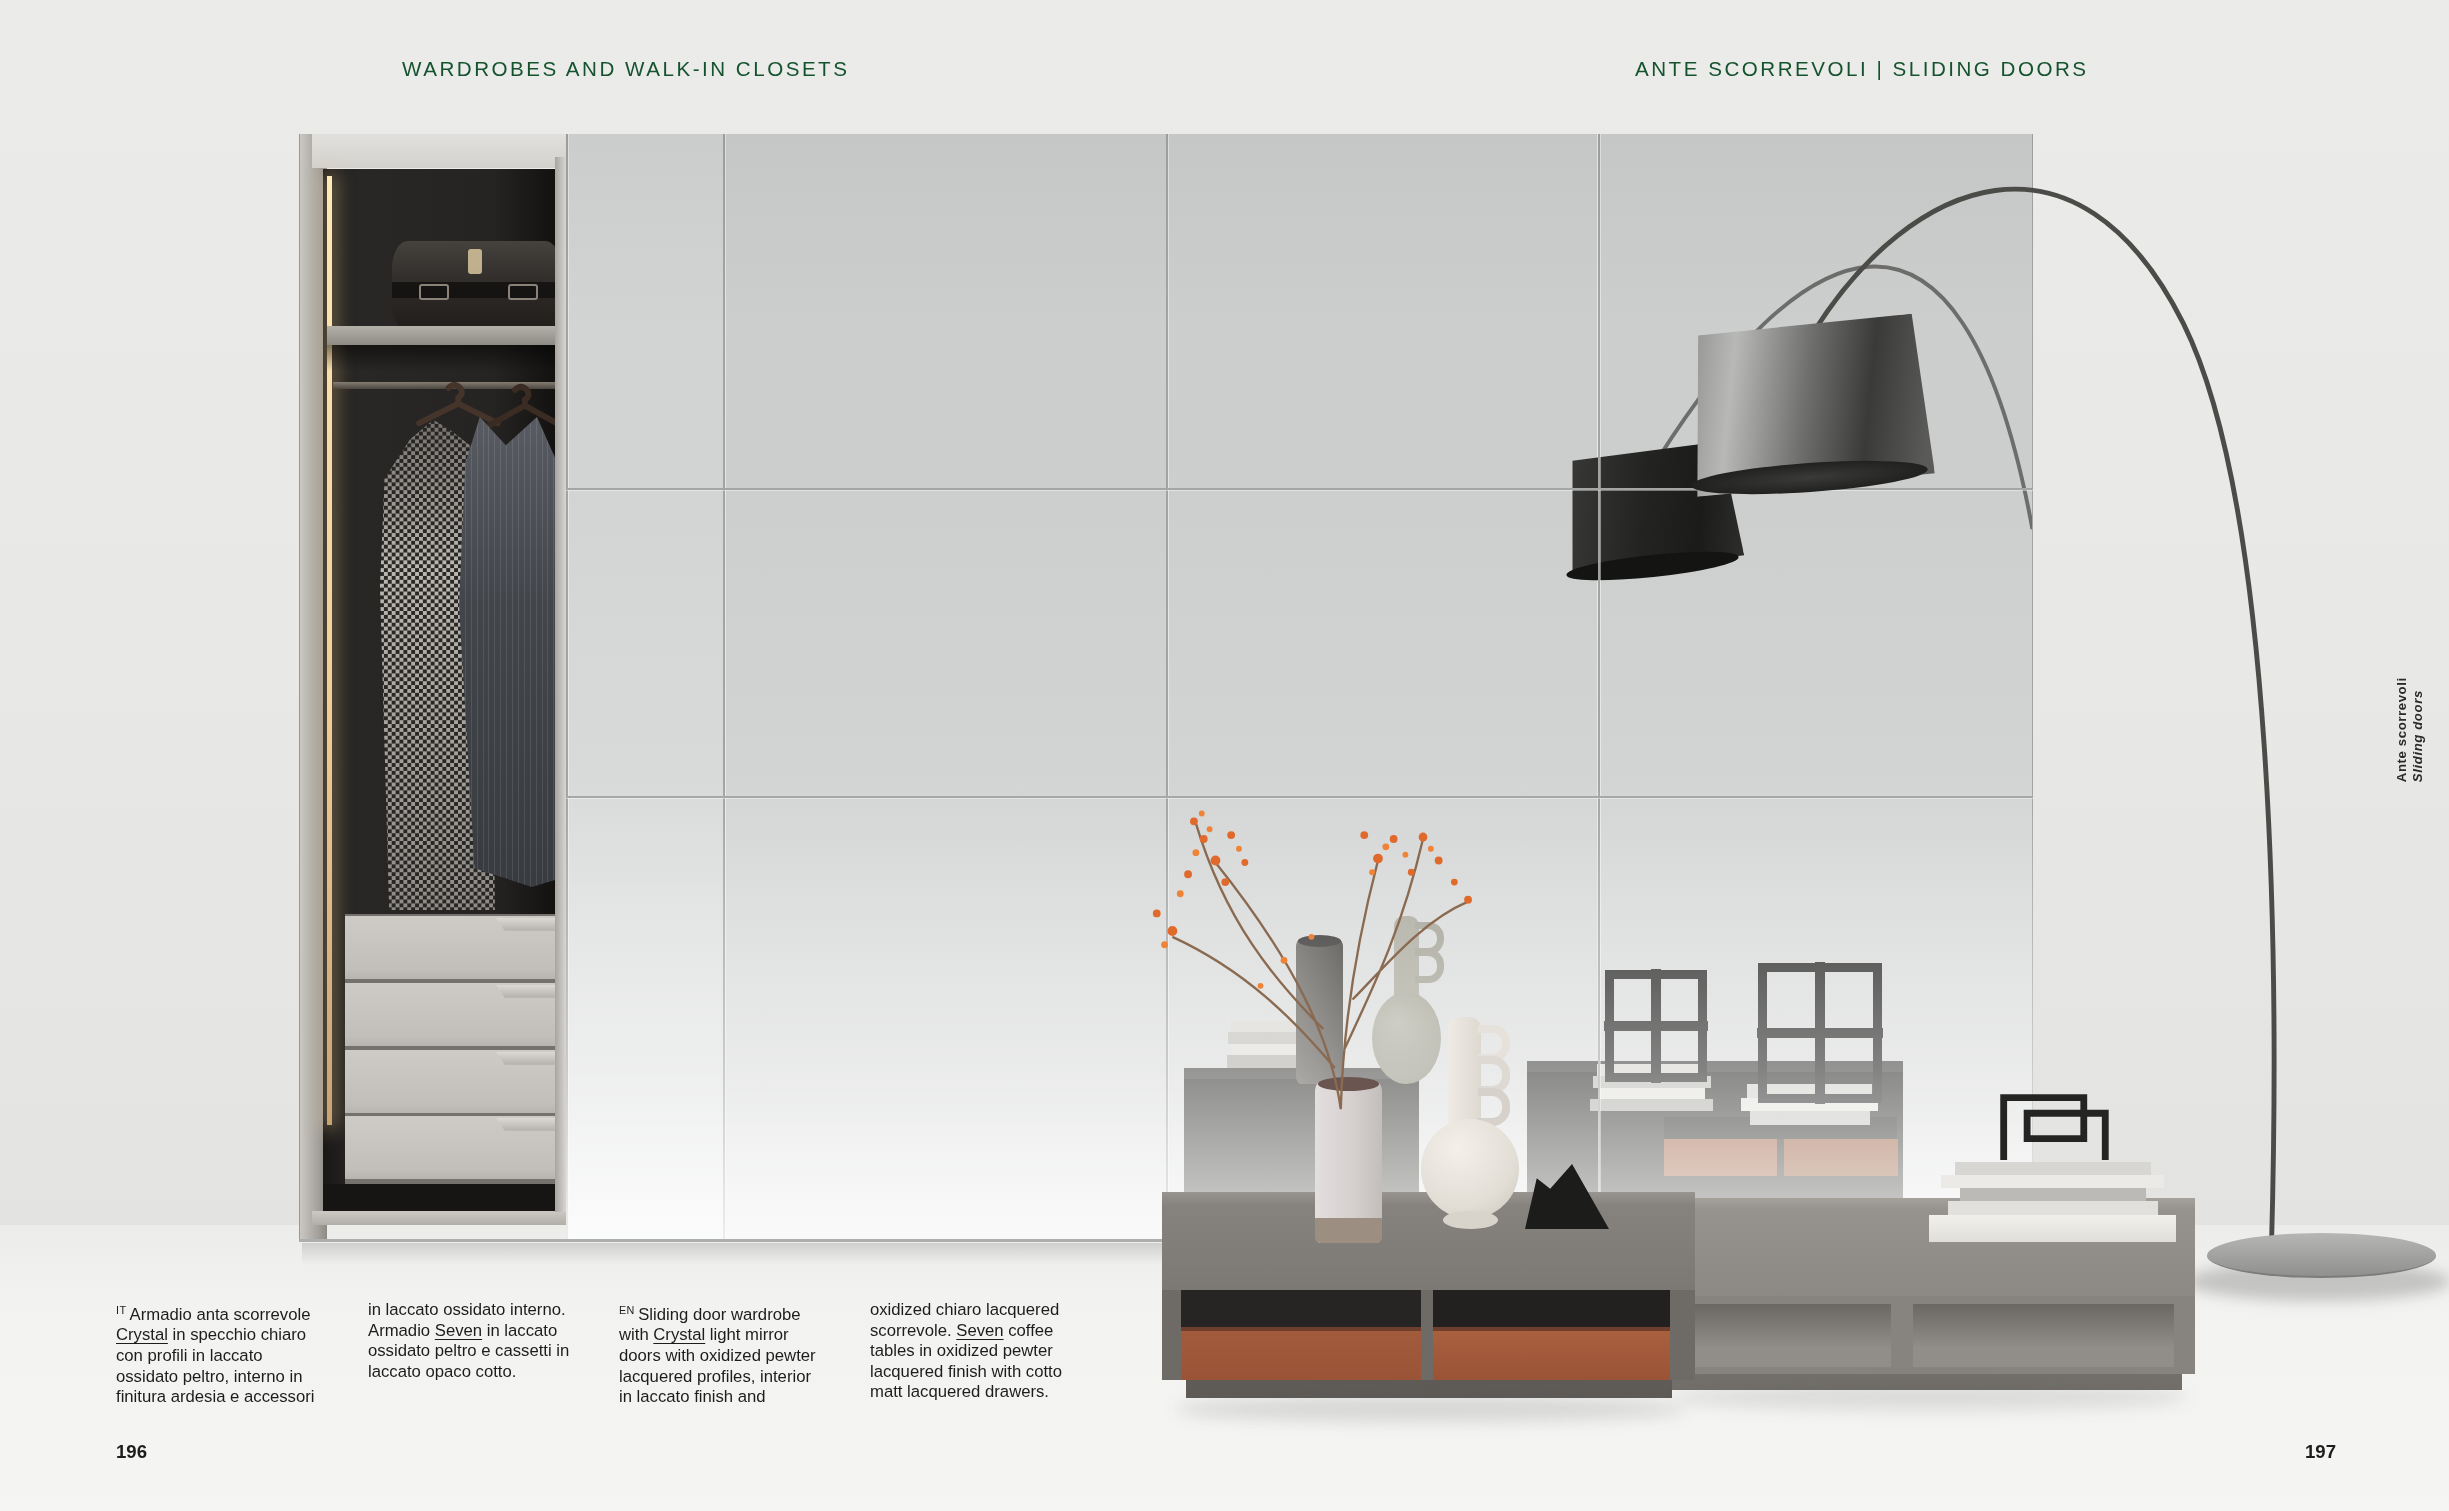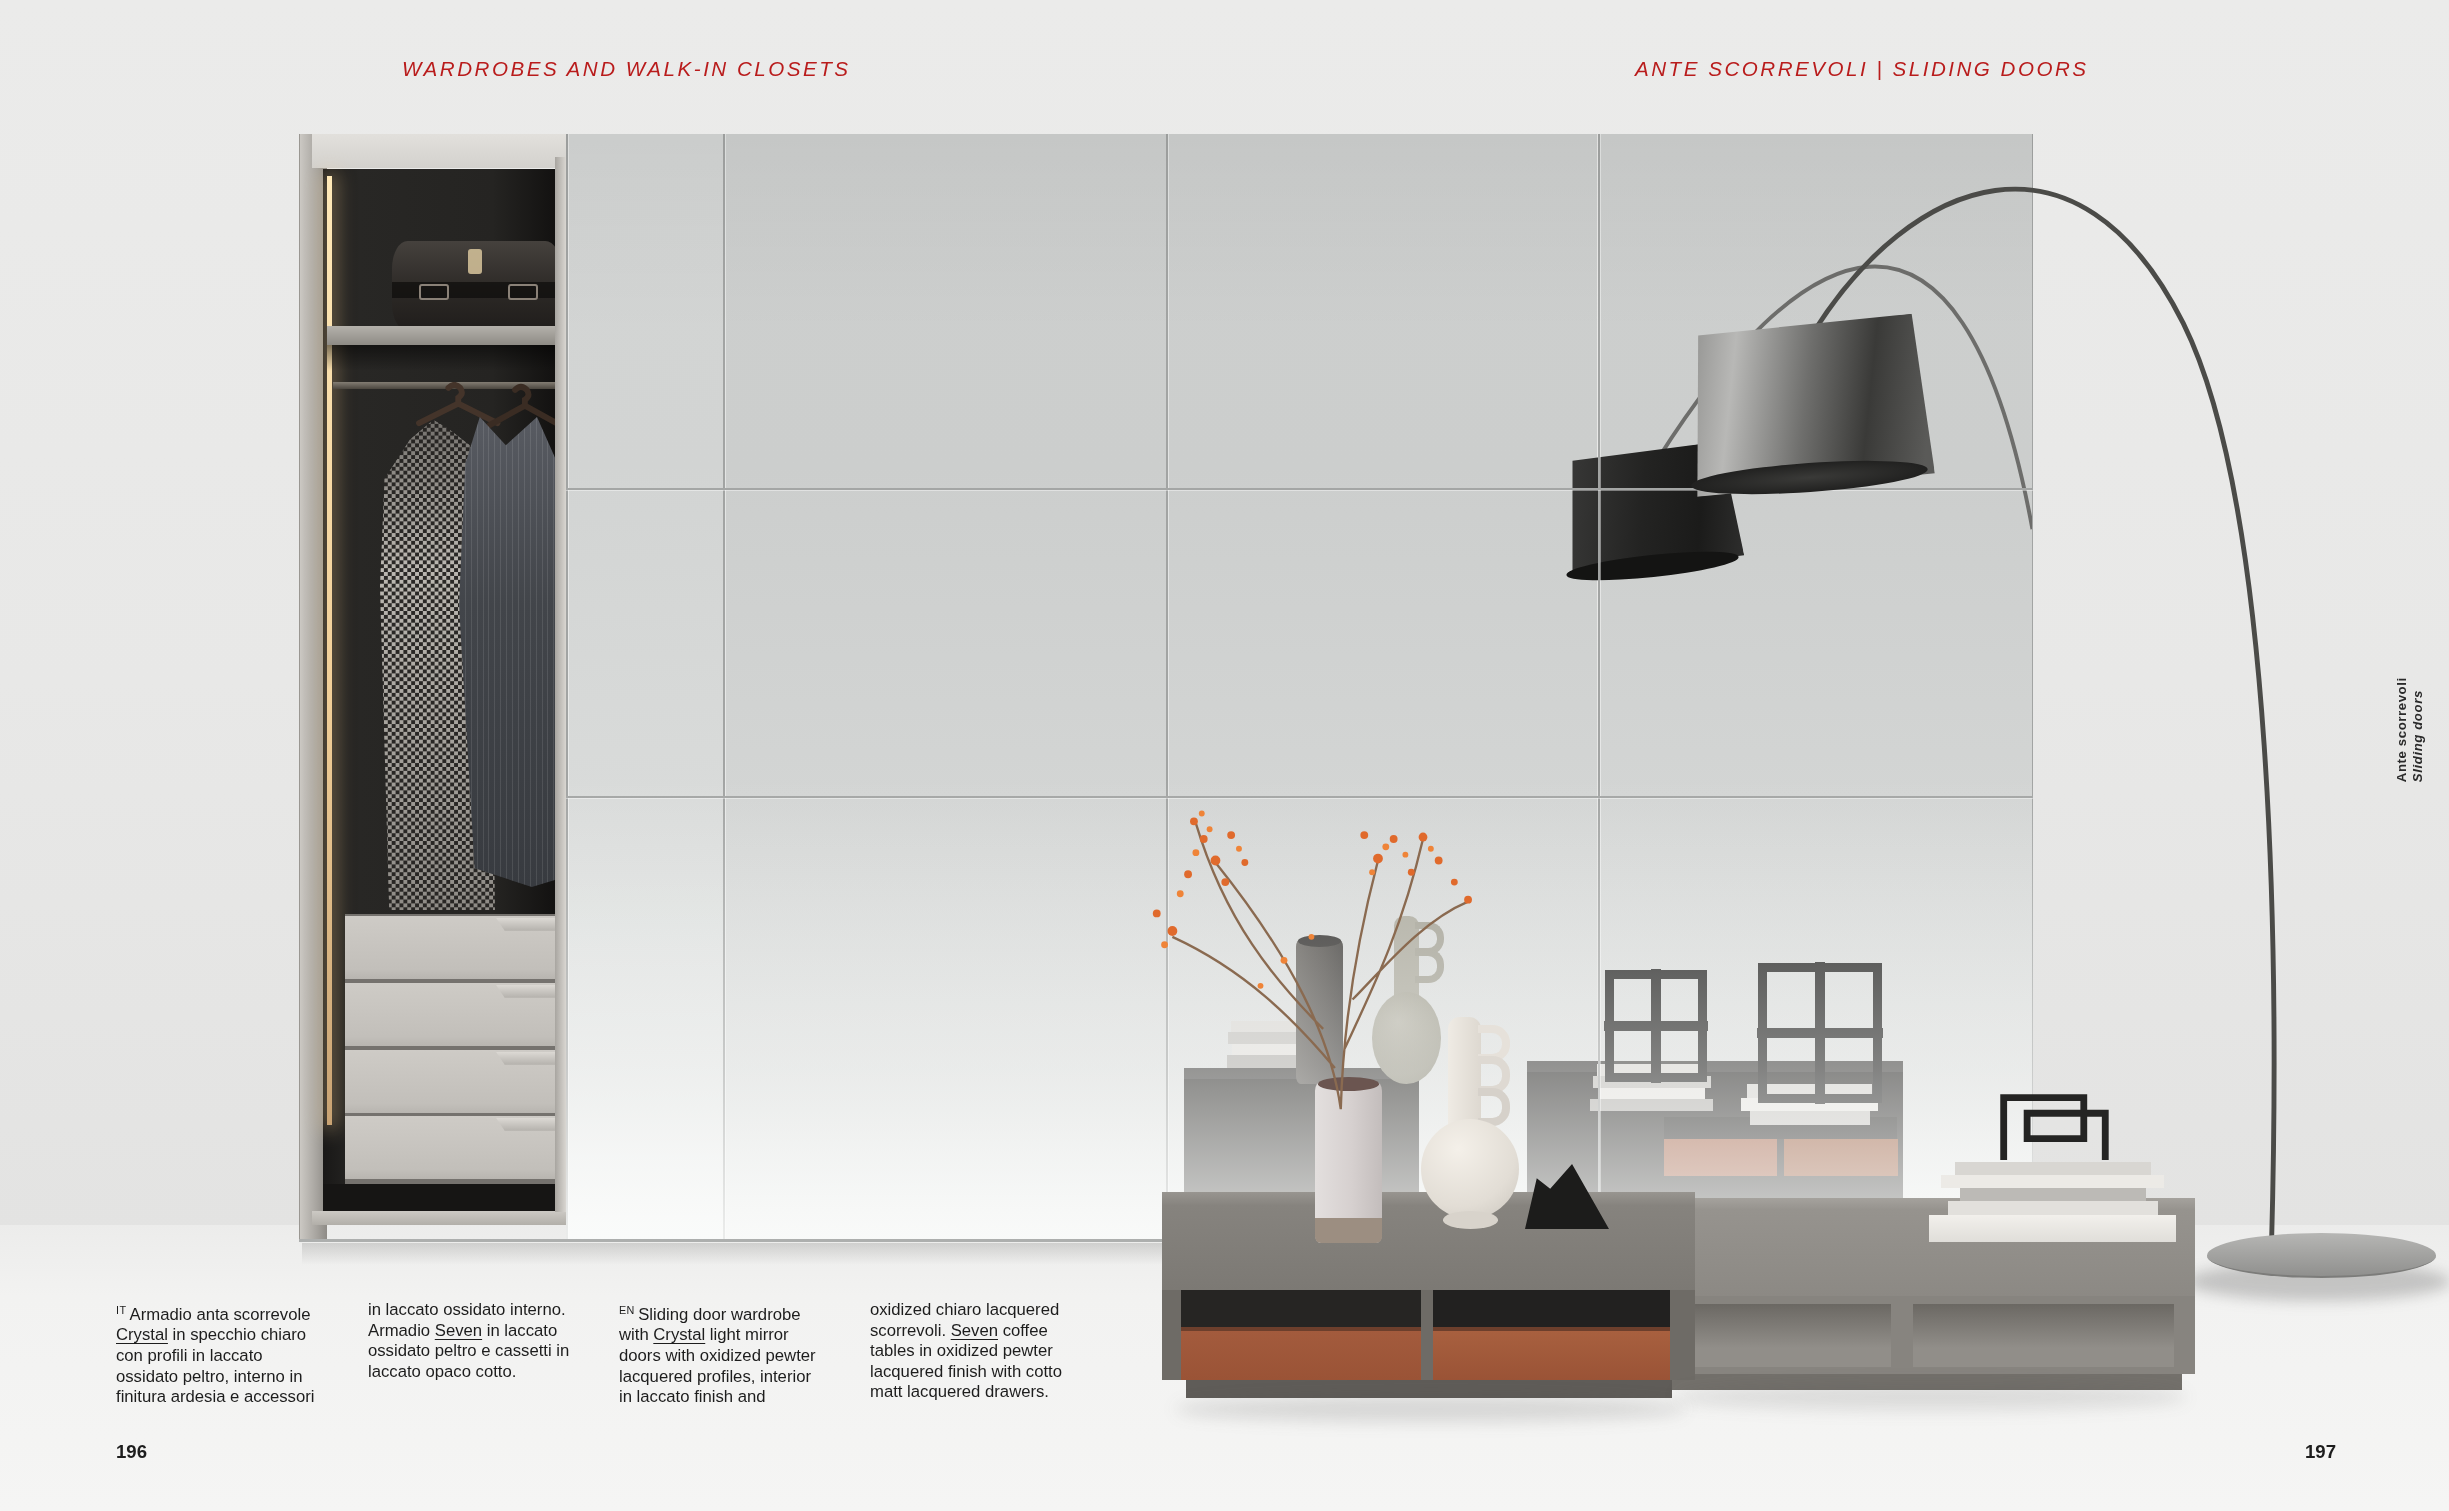--- a/index.html
+++ b/index.html
@@ -1,19 +1,19 @@
 <!DOCTYPE html>
 <html><head>
 <meta charset="utf-8">
 <style>
   html,body{margin:0;padding:0;background:#ededec;}
   #page{position:relative;width:2449px;height:1511px;background:#ededec;overflow:hidden;
         font-family:"Liberation Sans",sans-serif;}
   .abs{position:absolute;}
-  .hdr{position:absolute;top:57px;font-size:20.6px;letter-spacing:2.5px;color:#b91c1c;white-space:nowrap;font-style:italic;}
+  .hdr{position:absolute;top:57px;font-size:20.6px;letter-spacing:2.5px;color:#14532d;white-space:nowrap;}
   .cap{position:absolute;top:1300px;width:245px;font-size:16.7px;line-height:20.6px;color:#1d1d1d;}
   .cap .cl{white-space:nowrap;}
   .sup{font-size:10.8px;vertical-align:5.9px;letter-spacing:0.4px;}
   .u{text-decoration:underline;text-underline-offset:2.9px;text-decoration-thickness:1.3px;}
   .pgnum{position:absolute;top:1441px;font-size:18.6px;font-weight:bold;color:#1d1d1d;}
   #sidelabel{position:absolute;left:2341px;top:698px;width:137px;transform:rotate(-90deg);
              transform-origin:center;font-size:13.2px;font-weight:bold;color:#2a2a2a;
              letter-spacing:0.6px;line-height:15.7px;white-space:nowrap;}
   #sidelabel .it{font-style:italic;}
   
@@ -315,21 +315,21 @@
     </div>
   <div class="cap" style="left:619px;">
       <div class="cl"><span class="sup">EN </span><span>Sliding door wardrobe</span></div>
       <div class="cl"><span>with </span><span class="u">Crystal</span><span> light mirror</span></div>
       <div class="cl"><span>doors with oxidized pewter</span></div>
       <div class="cl"><span>lacquered profiles, interior</span></div>
       <div class="cl"><span>in laccato finish and</span></div>
     </div>
   <div class="cap" style="left:870px;">
       <div class="cl"><span>oxidized chiaro lacquered</span></div>
-      <div class="cl"><span>scorrevoli. </span><span class="u">Seven</span><span> coffee</span></div>
+      <div class="cl"><span>scorrevole. </span><span class="u">Seven</span><span> coffee</span></div>
       <div class="cl"><span>tables in oxidized pewter</span></div>
       <div class="cl"><span>lacquered finish with cotto</span></div>
       <div class="cl"><span>matt lacquered drawers.</span></div>
     </div>
 
   <div class="pgnum" style="left:116px;">196</div>
   <div class="pgnum" style="left:2305px;text-align:right;">197</div>
 
   <div id="sidelabel">
     <div>Ante scorrevoli</div>

